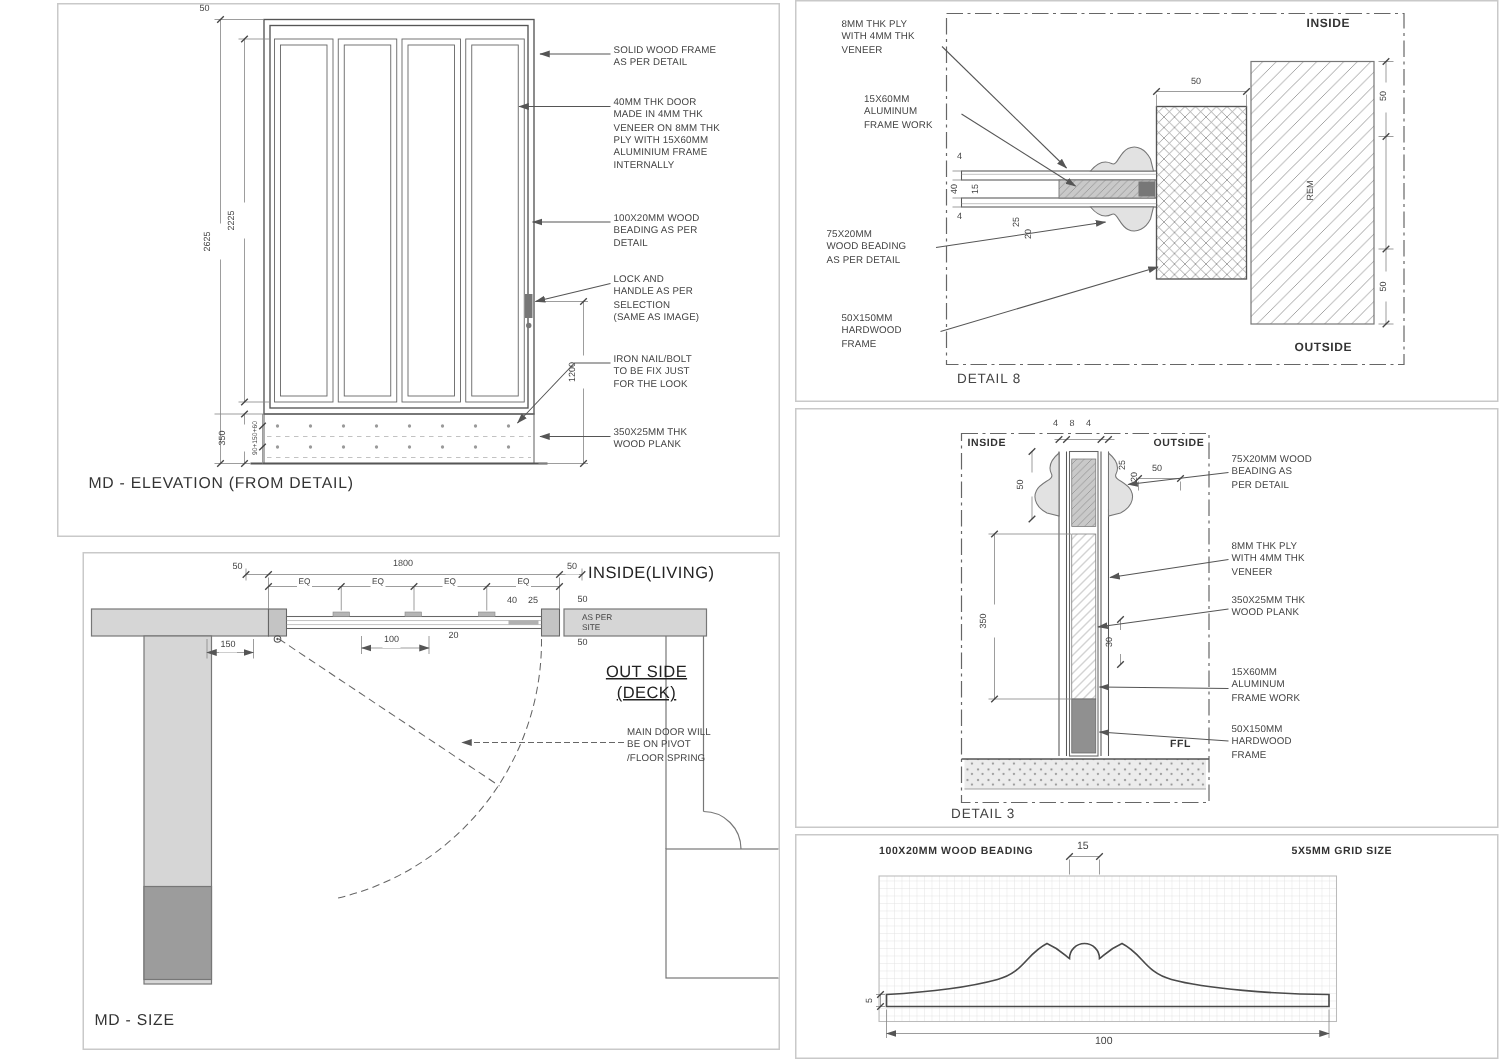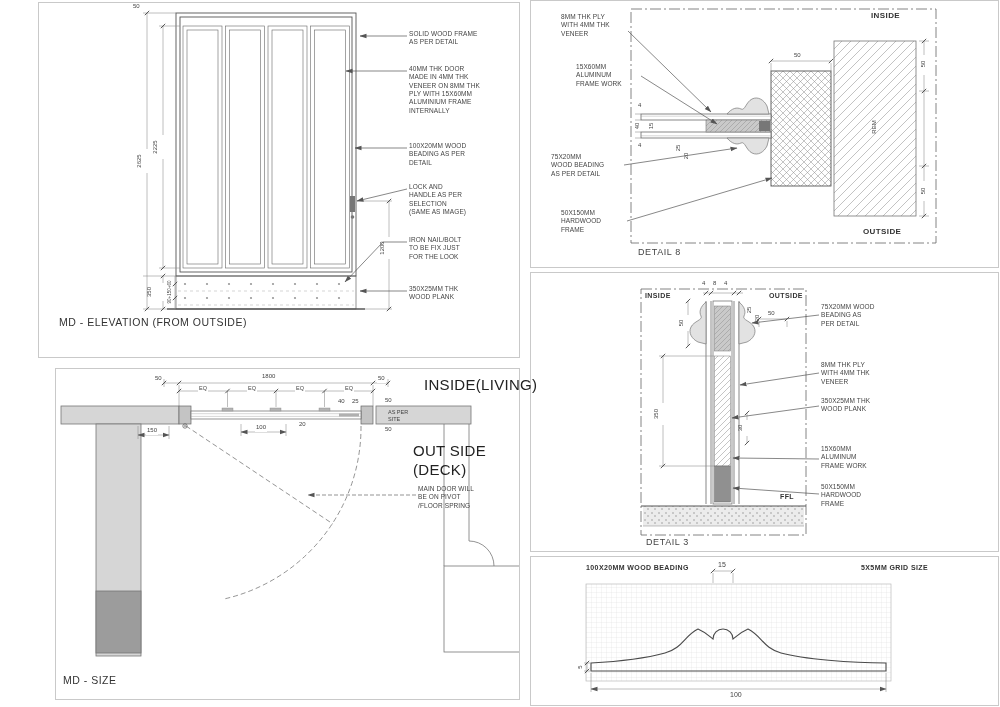--- a/index.html
+++ b/index.html
@@ -7,24 +7,24 @@
   body { width:1000px; height:707px; overflow:hidden; font-family:"Liberation Sans", sans-serif; }
   .sheet { position:relative; width:1000px; height:707px; background:var(--background,#fff); }
   .panel { position:absolute; border:1px solid var(--panel-border,#c9c9c9); background:#fff; }
   .panel > svg { position:absolute; left:0; top:0; }
   .lbl { position:absolute; color:var(--dim-text,#444); font-size:6px; line-height:1.28; white-space:pre-line; z-index:2; }
   .note { font-size:6.5px; letter-spacing:0.1px; }
   .dim  { font-size:6px; }
   .tiny { font-size:4.5px; }
   .rot  { transform:translate(-50%,-50%) rotate(-90deg); white-space:nowrap; }
   .zone { font-size:8px; color:#333; letter-spacing:0.4px;font-weight:bold; }
-  .big  { font-size:15px; color:#222; letter-spacing:0.3px;margin-left:32px; }
+  .big  { font-size:11px; color:#222; letter-spacing:0.3px; }
   .panel-title { font-size:10.5px; color:#333; letter-spacing:0.5px; }
   .sub-title { font-size:9px; color:#444; letter-spacing:0.6px; }
-  .ctr { text-align:left; }
+  .ctr { text-align:center;text-decoration:underline; }
   .bgw { background:#fff; padding:0 1px; }
 </style>
 </head>
 <body>
 
 <div class="sheet">
 
   <section class="panel" style="left:38px;top:2px;width:482px;height:356px">
     <svg width="480" height="354" viewBox="0 0 480 354">
       <defs>
@@ -132,21 +132,21 @@
 DETAIL</div>
     <div class="lbl note" style="left:370px;top:180px;width:108px">LOCK AND
 HANDLE AS PER
 SELECTION
 (SAME AS IMAGE)</div>
     <div class="lbl note" style="left:370px;top:233px;width:108px">IRON NAIL/BOLT
 TO BE FIX JUST
 FOR THE LOOK</div>
     <div class="lbl note" style="left:370px;top:282px;width:108px">350X25MM THK
 WOOD PLANK</div>
-    <div class="lbl panel-title" style="left:20px;top:313px">MD - ELEVATION (FROM OUTSIDE)</div>
+    <div class="lbl panel-title" style="left:20px;top:313px">MD - ELEVATION (FROM DETAIL)</div>
   </section>
 
   <section class="panel" style="left:55px;top:368px;width:465px;height:332px">
     <svg width="463" height="330" viewBox="0 0 463 330">
       <defs>
         <marker id="arP" markerWidth="7" markerHeight="7" refX="6.5" refY="3.5" orient="auto-start-reverse" markerUnits="userSpaceOnUse">
           <path d="M7,3.5 L0,1.2 L0,5.8 Z" fill="#555"></path>
         </marker>
       </defs>
       <g stroke="#777" stroke-width="0.8">
@@ -418,21 +418,21 @@
 WITH 4MM THK
 VENEER</div>
     <div class="lbl note" style="left:290px;top:124px;width:90px">350X25MM THK
 WOOD PLANK</div>
     <div class="lbl note" style="left:290px;top:172px;width:90px">15X60MM
 ALUMINUM
 FRAME WORK</div>
     <div class="lbl note" style="left:290px;top:210px;width:90px">50X150MM
 HARDWOOD
 FRAME</div>
-    <div class="lbl sub-title" style="left:115px;top:264px">DETAIL 3</div>
+    <div class="lbl sub-title" style="left:103px;top:264px">DETAIL 3</div>
   </section>
 
   <section class="panel" style="left:530px;top:556px;width:469px;height:150px">
     <svg width="467" height="148" viewBox="0 0 467 148">
       <defs>
         <marker id="arB" markerWidth="7" markerHeight="7" refX="6.5" refY="3.5" orient="auto-start-reverse" markerUnits="userSpaceOnUse">
           <path d="M7,3.5 L0,1.2 L0,5.8 Z" fill="#555"></path>
         </marker>
         <pattern id="bgrid" width="5" height="5" patternUnits="userSpaceOnUse">
           <path d="M5,0 L0,0 L0,5" fill="none" stroke="#dcdcdc" stroke-width="0.5"></path>

